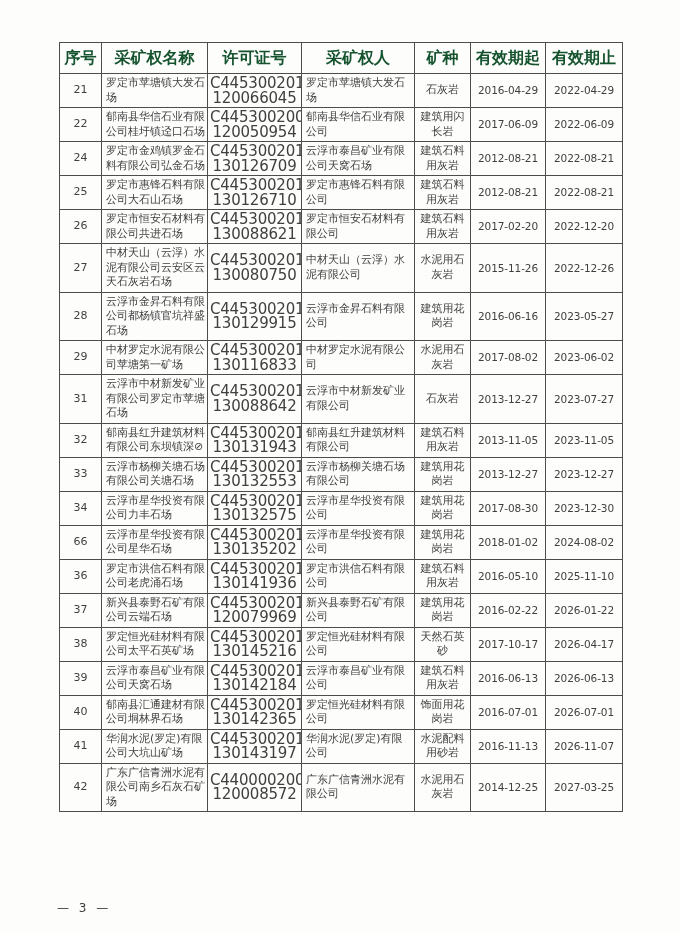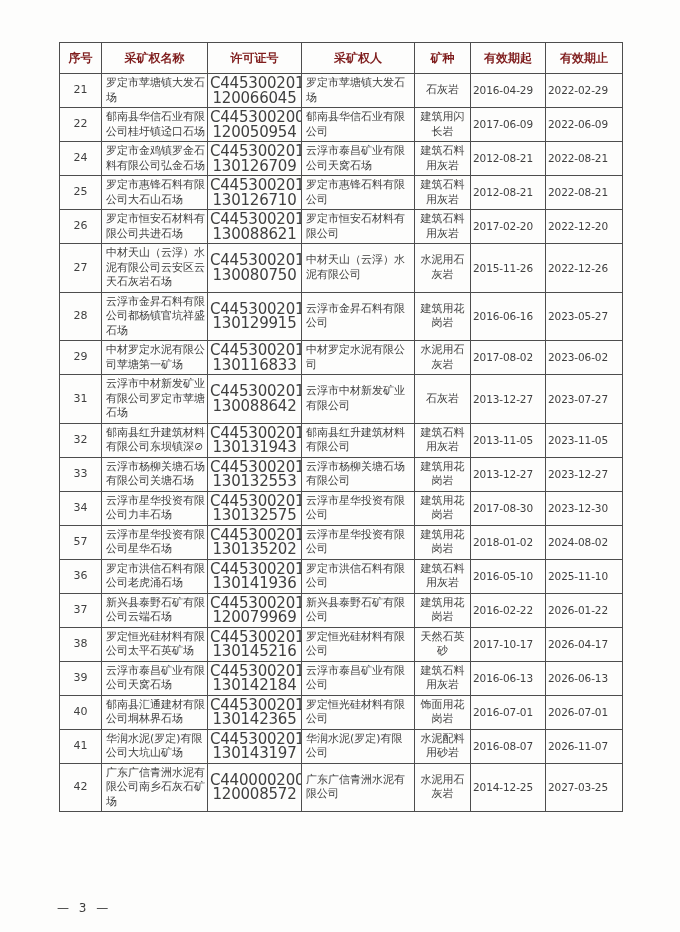--- a/index.html
+++ b/index.html
@@ -23,26 +23,26 @@
     width: 563px;
     border-collapse: collapse;
     table-layout: fixed;
   }
   .permits th, .permits td {
     border: 1px solid #4d4d4d;
     vertical-align: middle;
     overflow: hidden;
   }
   .permits th {
-    font-size: 12px;
+    font-size: 16px;
     font-weight: bold;
     height: 28px;
     padding: 1px 0;
     text-align: center;
-    color: #7f1d1d;
+    color: #14532d;
   }
   .permits td {
     font-size: 11px;
     line-height: 14.5px;
     padding: 2px 2px;
     color: #404040;
   }
   
   col.w-no      { width: 42px; }
   col.w-name    { width: 106px; }
@@ -50,21 +50,21 @@
   col.w-holder  { width: 113px; }
   col.w-mineral { width: 56px; }
   col.w-from    { width: 75px; }
   col.w-to      { width: 77px; }
 
   td.c-no      { text-align: center; }
   td.c-name    { text-align: left; padding-left: 4px; padding-right: 2px; word-break: break-all; }
   td.c-license { text-align: center; white-space: pre-line; font-size: 15px; letter-spacing: -0.2px; }
   td.c-holder  { text-align: left; padding-left: 4px; padding-right: 2px; word-break: break-all; }
   td.c-mineral { text-align: center; word-break: break-all; padding-left: 3px; padding-right: 3px; }
-  td.c-from, td.c-to { font-size: 10.5px; letter-spacing: -0.1px; }
+  td.c-from, td.c-to { text-align: center; font-size: 10.5px; letter-spacing: -0.1px; }
 
   .page-footer {
     position: absolute;
     left: 57px;
     top: 901px;
     font-size: 12px;
     letter-spacing: 3px;
     color: #3c3c3c;
   }
 </style>
@@ -96,21 +96,21 @@
     </thead>
     <tbody>
     <tr>
       <td class="c-no">21</td>
       <td class="c-name">罗定市苹塘镇大发石场</td>
       <td class="c-license">C4453002010057
 120066045</td>
       <td class="c-holder">罗定市苹塘镇大发石场</td>
       <td class="c-mineral">石灰岩</td>
       <td class="c-from">2016-04-29</td>
-      <td class="c-to">2022-02-29</td>
+      <td class="c-to">2022-04-29</td>
     </tr>
 
     <tr>
       <td class="c-no">22</td>
       <td class="c-name">郁南县华信石业有限公司桂圩镇迳口石场</td>
       <td class="c-license">C4453002009127
 120050954</td>
       <td class="c-holder">郁南县华信石业有限公司</td>
       <td class="c-mineral">建筑用闪长岩</td>
       <td class="c-from">2017-06-09</td>
@@ -223,21 +223,21 @@
       <td class="c-name">云浮市星华投资有限公司力丰石场</td>
       <td class="c-license">C4453002013127
 130132575</td>
       <td class="c-holder">云浮市星华投资有限公司</td>
       <td class="c-mineral">建筑用花岗岩</td>
       <td class="c-from">2017-08-30</td>
       <td class="c-to">2023-12-30</td>
     </tr>
 
     <tr>
-      <td class="c-no">57</td>
+      <td class="c-no">66</td>
       <td class="c-name">云浮市星华投资有限公司星华石场</td>
       <td class="c-license">C4453002014087
 130135202</td>
       <td class="c-holder">云浮市星华投资有限公司</td>
       <td class="c-mineral">建筑用花岗岩</td>
       <td class="c-from">2018-01-02</td>
       <td class="c-to">2024-08-02</td>
     </tr>
 
     <tr>
@@ -295,21 +295,21 @@
       <td class="c-to">2026-07-01</td>
     </tr>
 
     <tr>
       <td class="c-no">41</td>
       <td class="c-name">华润水泥(罗定)有限公司大坑山矿场</td>
       <td class="c-license">C4453002016117
 130143197</td>
       <td class="c-holder">华润水泥(罗定)有限公司</td>
       <td class="c-mineral">水泥配料用砂岩</td>
-      <td class="c-from">2016-08-07</td>
+      <td class="c-from">2016-11-13</td>
       <td class="c-to">2026-11-07</td>
     </tr>
 
     <tr>
       <td class="c-no">42</td>
       <td class="c-name">广东广信青洲水泥有限公司南乡石灰石矿场</td>
       <td class="c-license">C4400002009037
 120008572</td>
       <td class="c-holder">广东广信青洲水泥有限公司</td>
       <td class="c-mineral">水泥用石灰岩</td>

